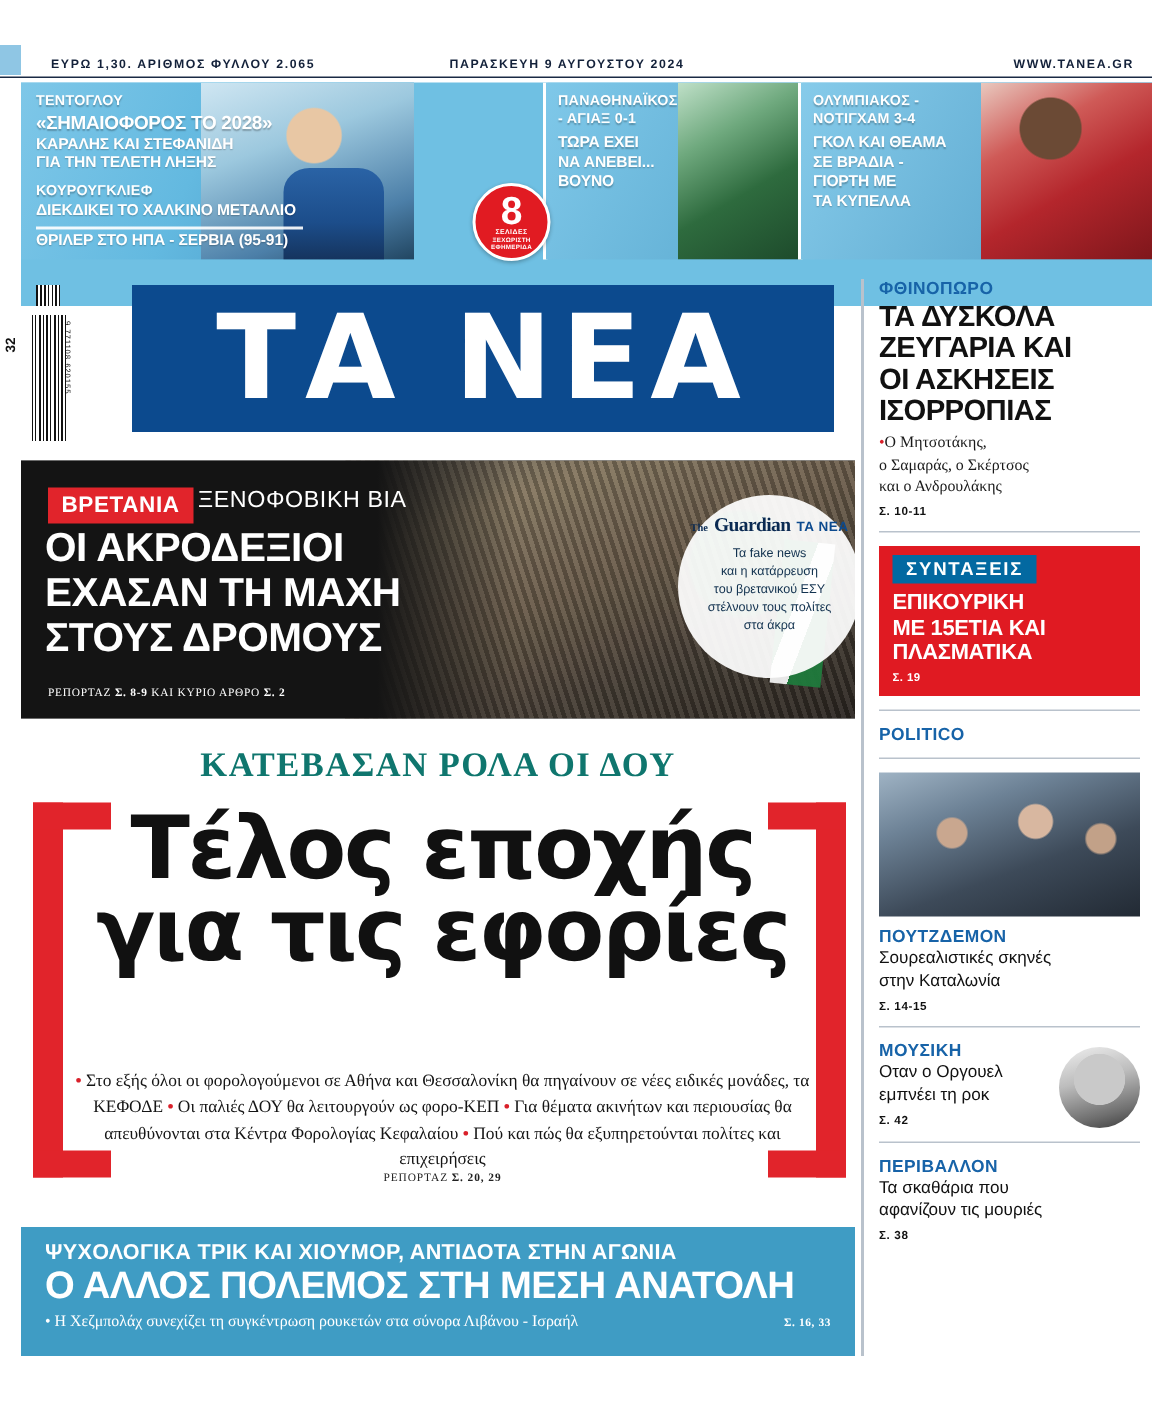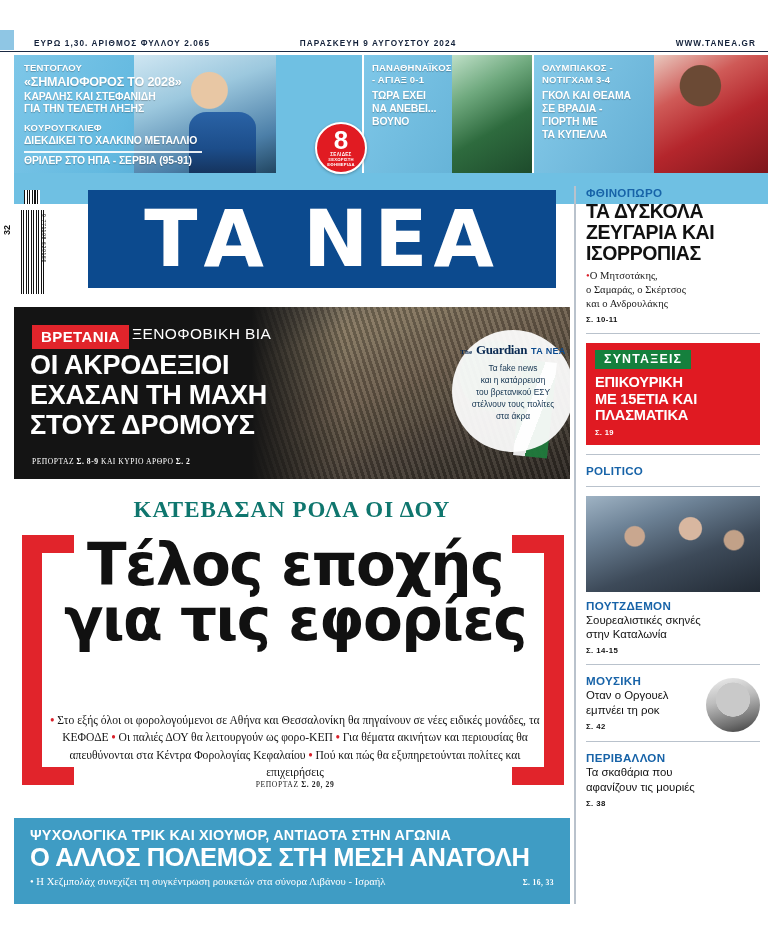--- a/index.html
+++ b/index.html
@@ -195,21 +195,21 @@
   .rail { position:absolute; left:586px; top:186px; width:174px; }
   .rail .v-rule { position:absolute; left:-12px; top:0; width:1.5px; height:718px; background:#b9c2cc; }
   .r-kick { color:#1763a8; font-size:11.6px; font-weight:800; letter-spacing:.3px; }
   .r-head { color:#111; font-size:19.5px; font-weight:800; line-height:1.07; letter-spacing:-.4px; margin-top:2px; }
   .r-body { font-family:"Liberation Serif", serif; font-size:10.6px; line-height:1.35; color:#1a1a1a; margin-top:5px; }
   .r-body .bdot { color:#d9202a; }
   .r-pg   { font-size:7.8px; font-weight:800; letter-spacing:.4px; color:#111; margin-top:4px; }
   .hr-l   { height:1px; background:#b9c2cc; margin:9px 0; }
 
   .redbox { background:#e01a22; padding:6px 9px 8px; }
-  .redbox .rb-tag { display:inline-block; background:#15803d; color:#fff; font-size:12.4px;
+  .redbox .rb-tag { display:inline-block; background:#0369a1; color:#fff; font-size:12.4px;
                     font-weight:700; letter-spacing:1.2px; padding:2px 9px 3px; }
   .redbox .rb-h { color:#fff; font-size:14.6px; font-weight:800; line-height:1.12; margin-top:5px; letter-spacing:-.2px; }
   .redbox .rb-p { color:#fff; font-size:7.6px; font-weight:700; margin-top:4px; letter-spacing:.3px; }
 
   .r-photo { width:174px; height:96px; margin-top:8px;
     background:
       radial-gradient(circle at 60% 34%, #d8b7a0 0 9%, rgba(0,0,0,0) 10%),
       radial-gradient(circle at 28% 42%, #c9a78f 0 7%, rgba(0,0,0,0) 8%),
       radial-gradient(circle at 85% 46%, #c2a188 0 6%, rgba(0,0,0,0) 7%),
       linear-gradient(160deg,#9fb3c4 0%,#6d8296 28%,#3d4a59 62%,#222a34 100%);
@@ -351,20 +351,21 @@
   </div>
 
   <div class="rail">
     <div class="v-rule"></div>
 
     <div>
       <div class="r-kick">ΦΘΙΝΟΠΩΡΟ</div>
       <div class="r-head">
         <div>ΤΑ ΔΥΣΚΟΛΑ</div>
         <div>ΖΕΥΓΑΡΙΑ ΚΑΙ</div>
+        <div>ΟΙ ΑΣΚΗΣΕΙΣ</div>
         <div>ΙΣΟΡΡΟΠΙΑΣ</div>
       </div>
       <div class="r-body">
         <span class="bdot">•</span><span>Ο Μητσοτάκης,</span><br>
         <span>ο Σαμαράς, ο Σκέρτσος</span><br>
         <span>και ο Ανδρουλάκης</span>
       </div>
       <div class="r-pg">Σ. 10-11</div>
     </div>
 

